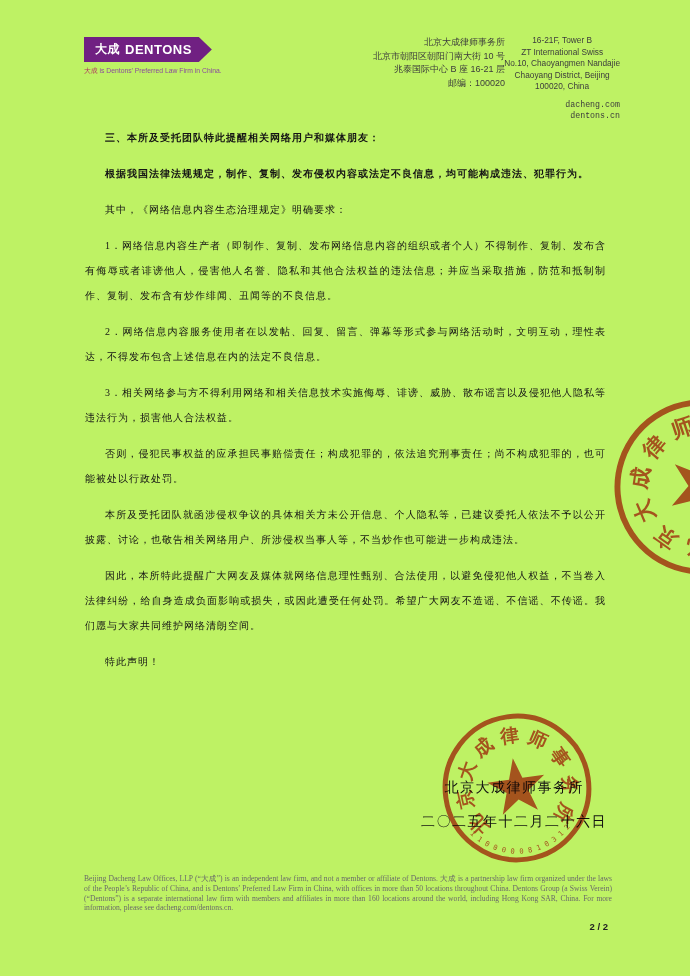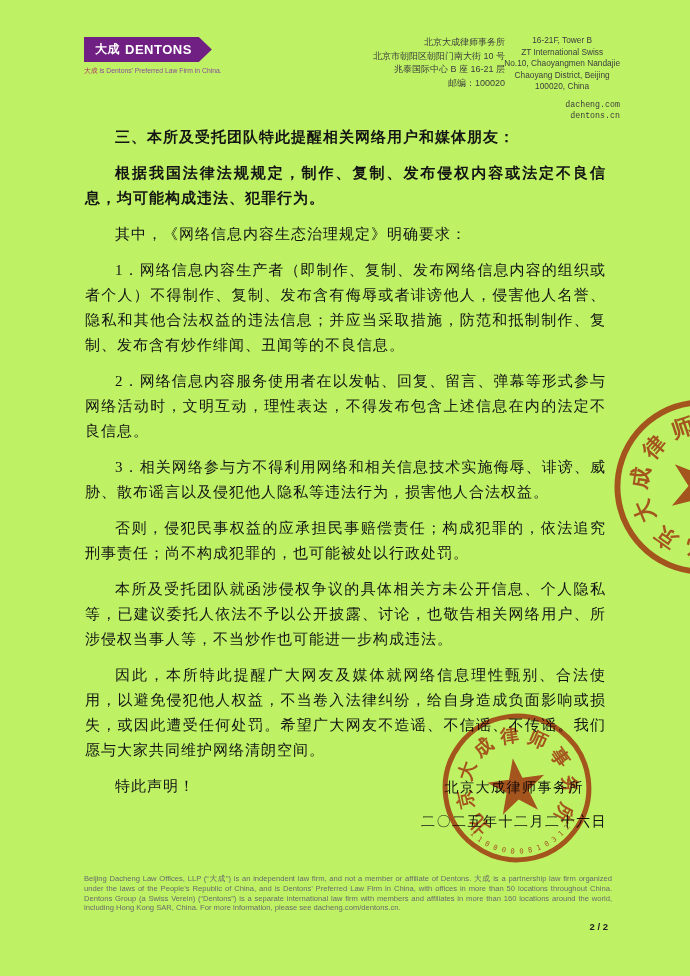--- a/index.html
+++ b/index.html
@@ -14,35 +14,35 @@
   .logo-tagline{position:absolute;left:84px;top:66px;font-size:6.8px;color:#8a4a9e;
         font-family:"Liberation Sans","DejaVu Sans",sans-serif;}
   .logo-tagline .cn{color:#b03060;}
   .addr-cn{position:absolute;top:36px;right:185px;text-align:right;font-size:9px;line-height:13.5px;
         color:#3c3c3c;font-family:"Liberation Sans","DejaVu Sans",sans-serif;}
   .addr-en{position:absolute;top:35px;right:70px;text-align:center;font-size:8.3px;line-height:11.5px;
         color:#3c3c3c;font-family:"Liberation Sans","DejaVu Sans",sans-serif;}
   .websites{position:absolute;top:99px;right:70px;text-align:right;font-size:8.3px;line-height:11px;
         color:#3c3c3c;font-family:Liberation Mono, monospace;}
   
-  .body-text{position:absolute;left:85px;width:521px;top:125px;font-size:15px;line-height:25px;
+  .body-text{position:absolute;left:85px;width:521px;top:125px;font-size:10px;line-height:25px;
         letter-spacing:1px;text-align:justify;color:#141414;}
   .body-text p{margin:0 0 11px;text-indent:2em;}
   .body-text .heading{font-weight:bold;}
   .body-text .bold{font-weight:bold;}
   
   .signature-firm{position:absolute;top:779px;right:106px;font-size:14px;letter-spacing:1.5px;color:#111;}
   .signature-date{position:absolute;top:813px;right:83px;font-size:14px;letter-spacing:1.5px;color:#111;}
   
   .seal{position:absolute;mix-blend-mode:multiply;opacity:.85;pointer-events:none;}
   .seal-main{left:438px;top:709px;width:158px;height:158px;transform:rotate(-8deg);}
   .seal-edge{left:609px;top:394px;width:186px;height:186px;transform:rotate(-50deg);}
   
   .footer{position:absolute;left:84px;width:528px;top:874px;font-size:7.6px;line-height:9.8px;
-        color:#6a6a6a;text-align:justify;font-family:Liberation Sans, sans-serif;}
+        color:#6a6a6a;text-align:justify;font-family:Liberation Serif, serif;}
   .page-num{position:absolute;top:921px;right:82px;font-size:9.5px;font-weight:bold;color:#222;
         font-family:"Liberation Sans","DejaVu Sans",sans-serif;}
 </style>
 </head>
 <body>
 
 <div class="page">
 
   <div class="logo-banner">
     <span class="cn">大成</span>

